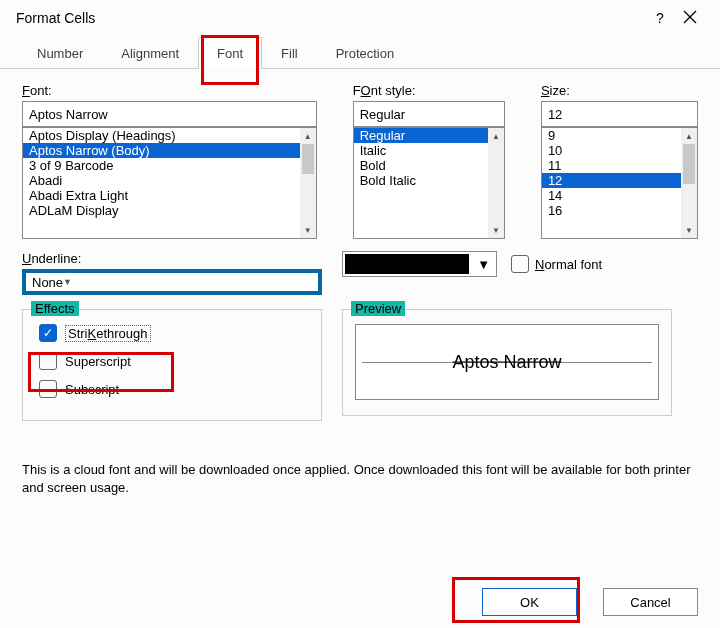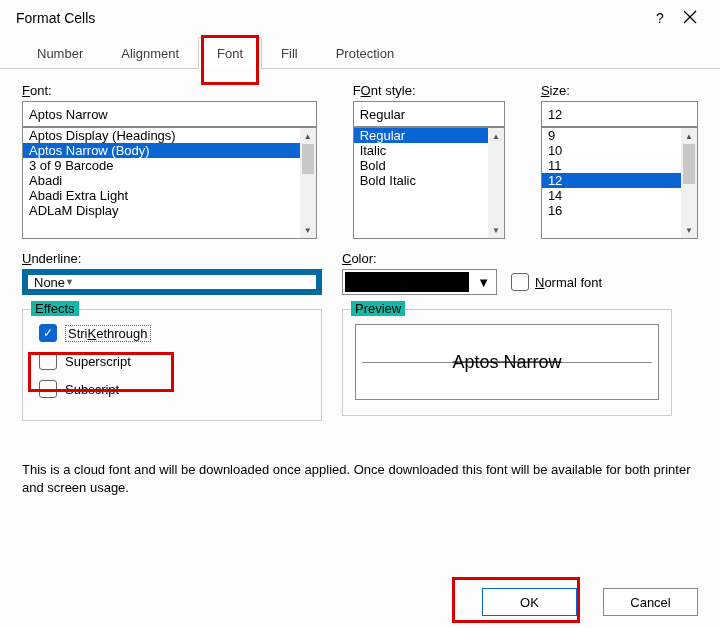--- a/index.html
+++ b/index.html
@@ -22,21 +22,21 @@
 .textinput { width: 100%; height: 26px; border: 1px solid #888; padding: 2px 6px; font-size: 13px; background: #fff; }
 .listbox { width: 100%; height: 112px; border: 1px solid #888; overflow-y: hidden; overflow-x: hidden; background: #fff; margin-top: 0; position: relative; }
 .listbox::-webkit-scrollbar { width: 16px; }
 .opt { padding: 0 6px; font-size: 13px; cursor: pointer; white-space: nowrap; }
 .opt.sel { background: #0a64d1; color: #fff; }
 .scrollbar-fake { position: absolute; right: 0; top: 0; bottom: 0; width: 16px; background: #f0f0f0; display: flex; flex-direction: column; }
 .scroll-arrow { height: 16px; font-size: 8px; display: flex; align-items: center; justify-content: center; color: #555; background: #f0f0f0; }
 .scroll-thumb { flex: 1; margin: 0 2px; background: #c8c8c8; }
 .row2 { display: flex; gap: 20px; margin-top: 12px; }
 .col-under { width: 300px; }
-.cbx { width: 100%; height: 26px; border: 6px solid #0369a1; background: #fff; display: flex; align-items: center; padding: 0 6px; justify-content: flex-start; }
+.cbx { width: 100%; height: 26px; border: 4px solid #0369a1; background: #fff; display: flex; align-items: center; padding: 0 6px; justify-content: flex-start; }
 .cbx .caret { font-size: 9px; color: #555; }
 .color-combo { width: 155px; height: 26px; border: 1px solid #888; background: #fff; display: flex; align-items: center; padding: 2px; gap: 4px; }
 .color-swatch { flex: 1; height: 100%; background: #000; }
 .normal-font-wrap { display: flex; align-items: center; gap: 6px; }
 .chk { width: 18px; height: 18px; border: 1px solid #666; border-radius: 3px; display: inline-flex; align-items: center; justify-content: center; font-size: 12px; color: #fff; }
 .chk.on { background: #0a64d1; border-color: #0a64d1; }
 .row3 { display: flex; gap: 20px; margin-top: 14px; }
 .groupbox { border: 1px solid #ccc; position: relative; padding: 14px 12px 10px 12px; }
 .groupbox .legend { position: absolute; top: -9px; left: 8px; background: #14b8a6; padding: 0 4px; font-size: 13px; }
 .effects-box { width: 300px; height: 112px; }
@@ -147,21 +147,20 @@
       <div class="col-under">
         <div class="label"><span style="text-decoration:underline">U</span>nderline:</div>
         <div class="cbx">
           <span>None</span>
           <span class="caret">▼</span>
         </div>
       </div>
       <div>
         <div style="display:flex; gap:14px; align-items:flex-end;">
           <div style="width:155px;">
-            <div class="label"><span style="text-decoration:underline">C</span>olor:</div>
             <div class="color-combo">
               <div class="color-swatch"></div>
               <span class="caret" style="padding:0 4px;">▼</span>
             </div>
           </div>
           <div class="normal-font-wrap" style="height:26px;">
             <span class="chk"></span>
             <span><span style="text-decoration:underline">N</span>ormal font</span>
           </div>
         </div>

